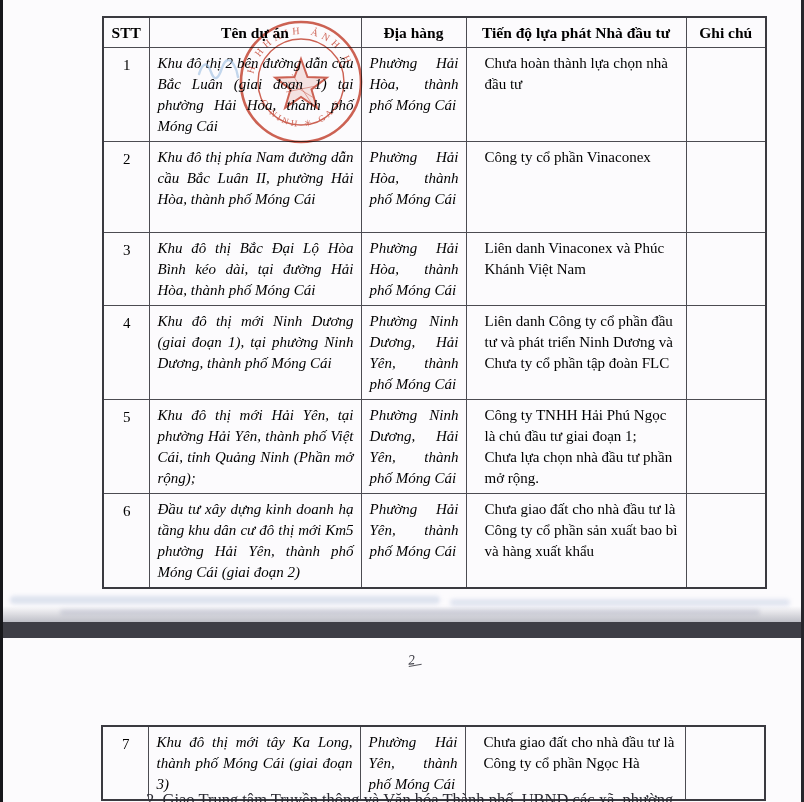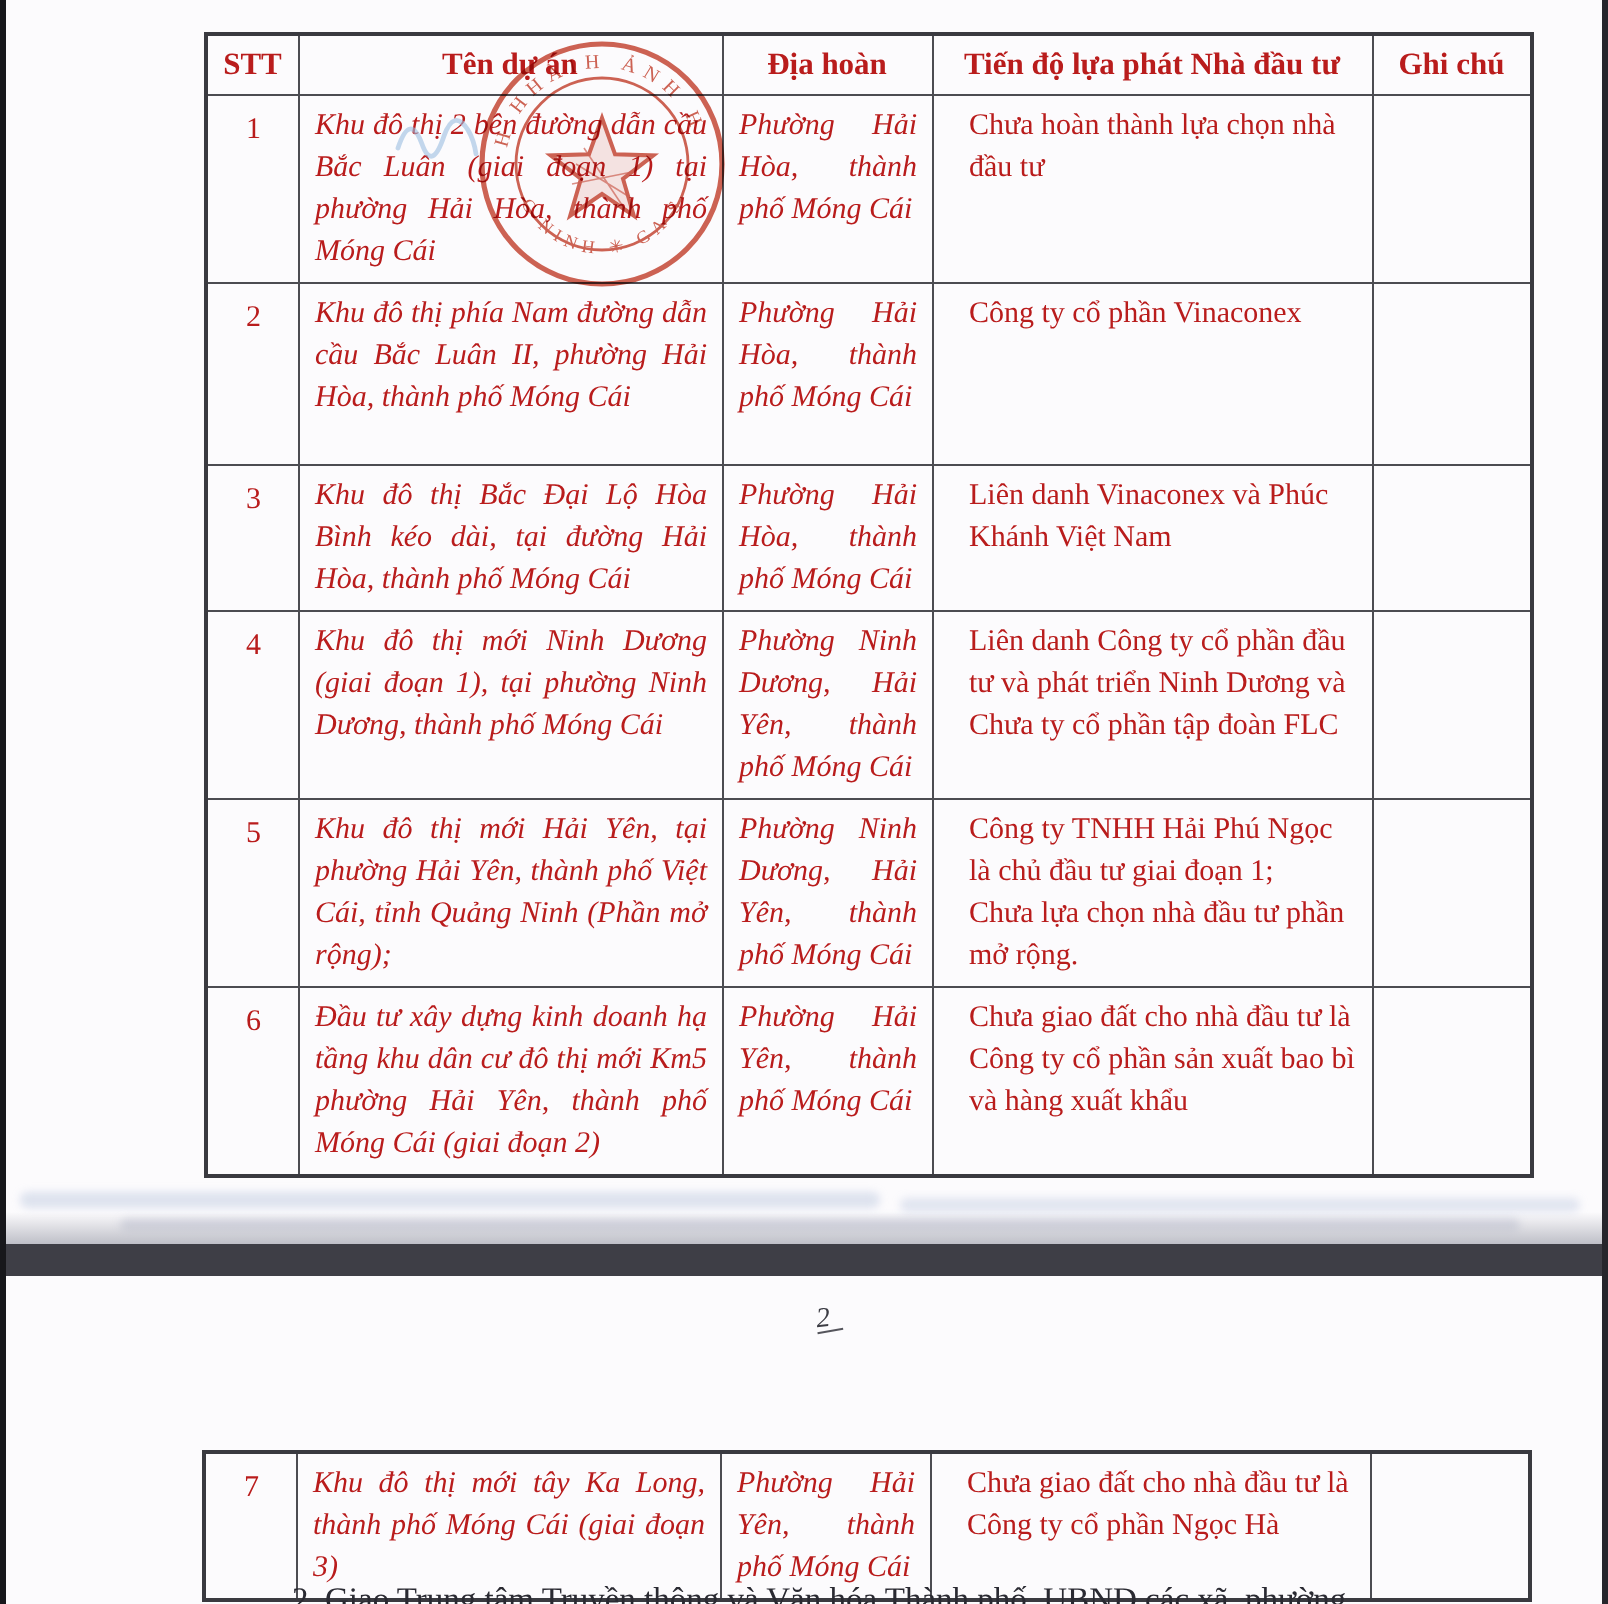--- a/index.html
+++ b/index.html
@@ -9,21 +9,21 @@
   #page1 { top:0; height:622px; }
   #page1::after { content:""; position:absolute; left:0; bottom:0; width:804px; height:16px;
                   background:linear-gradient(rgba(120,128,150,0), rgba(75,80,100,0.35)); }
   #gap-band { position:absolute; top:622px; left:0; width:804px; height:16px;
               background:#3e3e46; }
   #page2 { top:638px; height:164px; }
   .edge-left  { position:absolute; left:0; top:0; width:3px; height:802px; background:#17171b; }
   .edge-right { position:absolute; right:0; top:0; width:3px; height:802px; background:#26262c; }
 
   table { border-collapse:collapse; table-layout:fixed; position:absolute;
-          font-size:15px; line-height:21px; color:#b91c1c; }
+          font-size:15px; line-height:21px; color:#000000; }
   #table1 { left:102px; top:16px; width:663px; }
   #table2 { left:101px; top:87px; width:663px; }
   th, td { border:1px solid #4c4c52; vertical-align:top; padding:5px 7px 4px 8px;
            overflow:hidden; }
   table { border:2px solid #3a3a40; }
   th { font-weight:bold; text-align:center; vertical-align:middle; padding:4px 2px; font-size:15.5px; }
   td.c-stt { text-align:center; padding-top:7px; }
   td.c-name, td.c-loc { text-align:justify;font-style:italic; }
   td.c-prog { text-align:left; white-space:pre-line;padding-left:18px; }
 
@@ -54,21 +54,21 @@
       <col style="width:46px">
         <col style="width:212px">
         <col style="width:105px">
       <col style="width:220px">
         <col style="width:80px">
     </colgroup>
     <tbody>
         <tr style="height:29px">
       <th>STT</th>
       <th>Tên dự án</th>
-      <th>Địa hoàn</th>
+      <th>Địa hàng</th>
       <th>Tiến độ lựa phát Nhà đầu tư</th>
       <th>Ghi chú</th>
     </tr>
     <tr style="height:92px">
       <td class="c-stt">1</td>
       <td class="c-name">Khu đô thị 2 bên đường dẫn cầu Bắc Luân (giai đoạn 1) tại phường Hải Hòa, thành phố Móng Cái</td>
       <td class="c-loc">Phường Hải Hòa, thành phố Móng Cái</td>
       <td class="c-prog">Chưa hoàn thành lựa chọn nhà đầu tư</td>
       <td class="c-note"></td>
     </tr>

